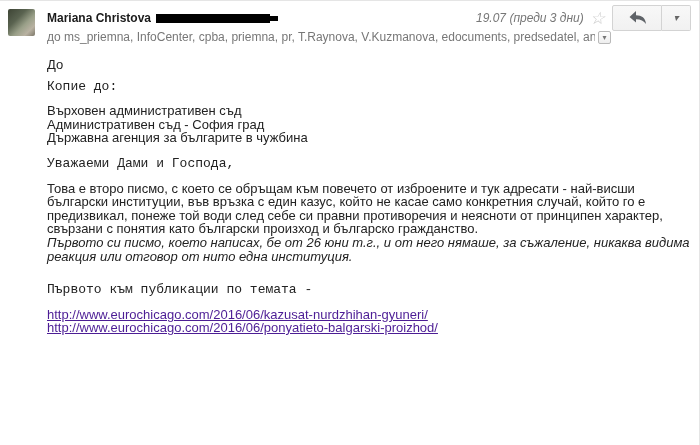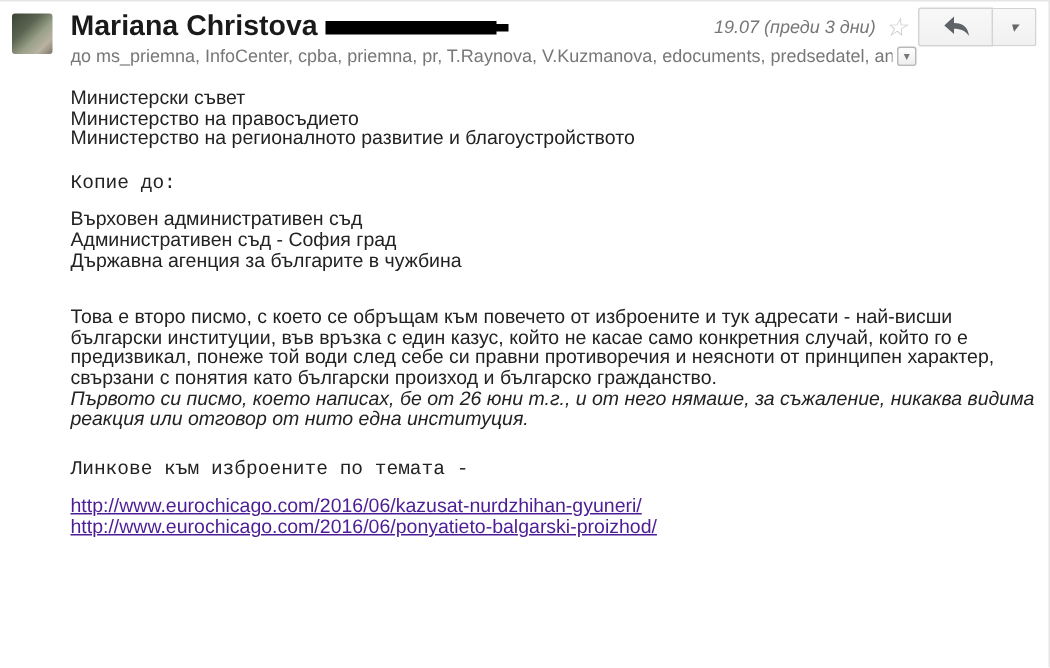--- a/index.html
+++ b/index.html
@@ -11,21 +11,21 @@
     overflow:hidden;
   }
   .header { display:flex; padding:8px 8px 0 8px; }
   .avatar {
     width:27px; height:27px; margin-right:12px; flex:0 0 27px;
     border-radius:2px;
     background:linear-gradient(135deg,#3d4435 0%,#5a6350 35%,#9aa089 60%,#b9b2a2 80%,#7c7668 100%);
   }
   .header-main { flex:1; min-width:0; }
   .header-top { display:flex; align-items:center; height:18px; }
-  .sender-name { font-size:19px; font-weight:bold; color:#1a1a1a; white-space:nowrap; }
+  .sender-name { font-size:12px; font-weight:bold; color:#1a1a1a; white-space:nowrap; }
   .redaction { width:114px; height:9px; background:#000; margin-left:5px; position:relative; }
   .redaction:after { content:""; position:absolute; right:-8px; top:2px; width:10px; height:5px; background:#000; }
   .header-top-right { margin-left:auto; display:flex; align-items:center;font-style:italic; }
   .timestamp { font-size:12px; color:#777; white-space:nowrap; }
   .star { font-size:17px; color:#c8c8c8; margin:0 7px 0 6px; cursor:pointer; line-height:1; }
   .btn-group { display:flex; margin-top:-1px; }
   .btn {
     height:26px; display:flex; align-items:center; justify-content:center;
     background:linear-gradient(#f8f8f8,#f1f1f1); border:1px solid #d3d3d3; color:#555;
     cursor:pointer;
@@ -40,21 +40,21 @@
     width:13px; height:13px; margin-left:3px; flex:0 0 13px;
     border:1px solid #b9b9b9; border-radius:2px;
     background:linear-gradient(#fefefe,#eee);
     font-size:8px; color:#777; line-height:11px; text-align:center; cursor:pointer;
   }
   .body { margin:14px 8px 0 47px; width:645px; font-size:13px; line-height:13.6px; color:#222; }
   .block { white-space:pre-line; }
   .mb-sm { margin-bottom:8px; }
   .mb-md { margin-bottom:11px;font-family:Liberation Mono, monospace; }
   .mb-lg { margin-bottom:16px; }
-  .mb-xl { margin-bottom:24px; }
+  .mb-xl { margin-bottom:12px; }
   .mb-xxl { margin-bottom:20px;font-style:italic; }
   .links a { color:#4c1d95; text-decoration:underline; display:block; }
 </style>
 </head>
 <body>
 
 <div class="email-card">
 
   <div class="header">
     <div class="avatar"></div>
@@ -79,29 +79,28 @@
       </div>
 
       <div class="header-sub">
         <span class="recipients">до ms_priemna, InfoCenter, cpba, priemna, pr, T.Raynova, V.Kuzmanova, edocuments, predsedatel, angelov_vmi</span>
         <span class="details-btn">▾</span>
       </div>
     </div>
   </div>
 
   <div class="body">
-    <div class="block mb-lg">Министерски съвет
-Министерство на правосъдието
-Министерство на регионалното развитие и благоустройството</div>
+    <div class="block mb-sm">До</div>
     <div class="block mb-md">Копие до:</div>
     <div class="block mb-xl">Върховен административен съд
 Административен съд - София град
 Държавна агенция за българите в чужбина</div>
+    <div class="block mb-md">Уважаеми Дами и Господа,</div>
     <div class="block">Това е второ писмо, с което се обръщам към повечето от изброените и тук адресати - най-висши български институции, във връзка с един казус, който не касае само конкретния случай, който го е предизвикал, понеже той води след себе си правни противоречия и неясноти от принципен характер, свързани с понятия като български произход и българско гражданство.</div>
     <div class="block mb-xxl">Първото си писмо, което написах, бе от 26 юни т.г., и от него нямаше, за съжаление, никаква видима реакция или отговор от нито една институция.</div>
-    <div class="block mb-md">Линкове към изброените по темата -</div>
+    <div class="block mb-md">Първото към публикации по темата -</div>
     <div class="links">
       <a href="#">http://www.eurochicago.com/2016/06/kazusat-nurdzhihan-gyuneri/</a>
       <a href="#">http://www.eurochicago.com/2016/06/ponyatieto-balgarski-proizhod/</a>
     </div>
   </div>
 
 </div>
 
 </body></html>

